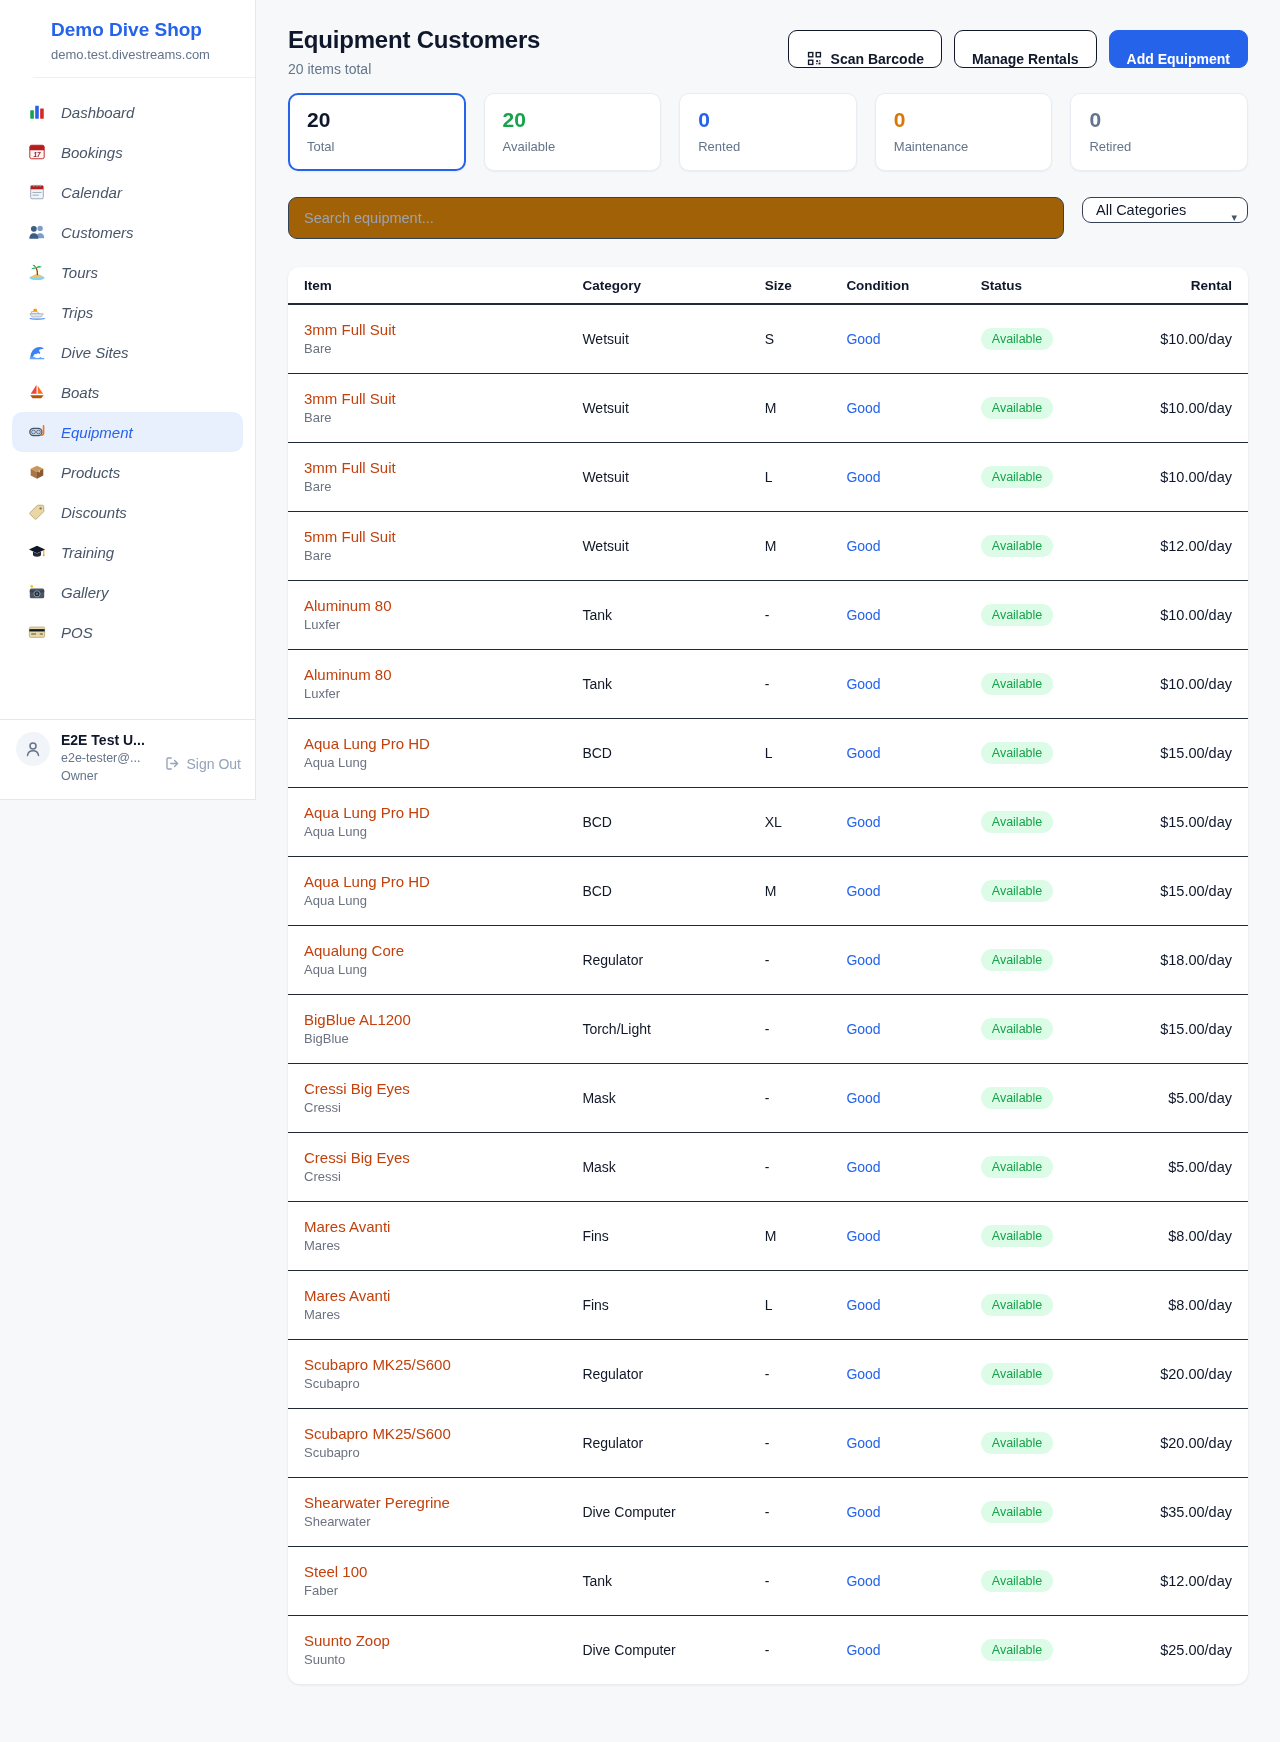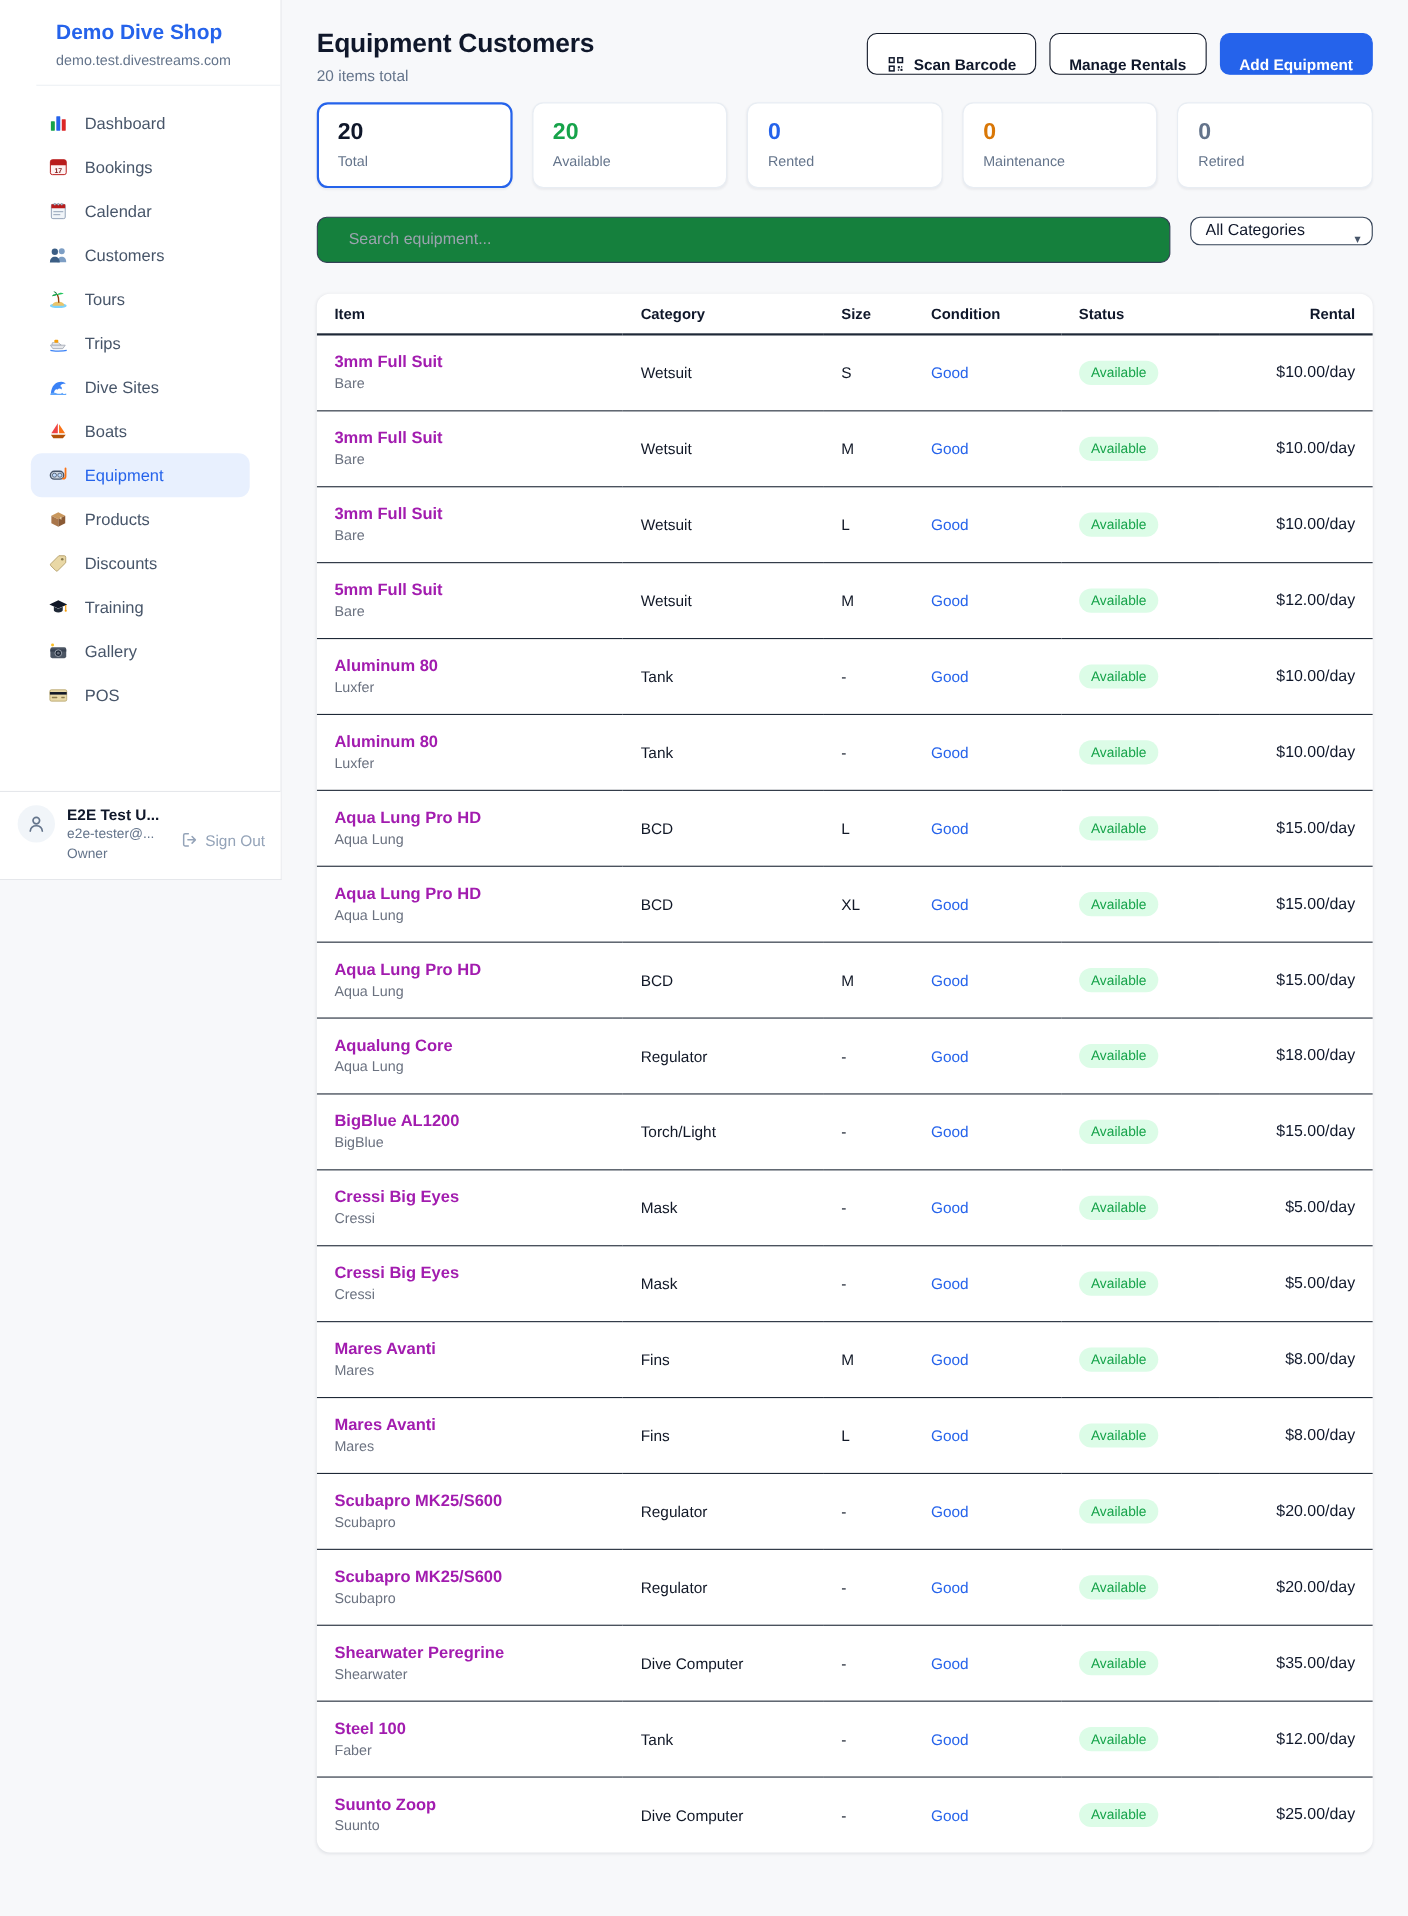--- a/index.html
+++ b/index.html
@@ -11,21 +11,21 @@
     overflow:hidden;
   }
   
   .sidebar {
     position:absolute; left:0; top:0; width:256px; height:800px;
     background:#ffffff; border-right:1px solid #e5e7eb; border-bottom:1px solid #e5e7eb;
   }
   .brand { padding:19px 18px 15px; border-bottom:1px solid #edf0f4;margin-left:33px; }
   .brand-name { font-size:19px; font-weight:700; color:#2563eb; }
   .brand-domain { font-size:13px; color:#64748b; margin-top:6px; }
-  .nav { padding:14px 28px; }
+  .nav { padding:14px 12px;font-style:italic; }
   .nav-item {
     display:flex; align-items:center; gap:15px;
     padding:11px 16px; border-radius:10px;
     font-size:15px; color:#475569; cursor:pointer; white-space:nowrap;
   }
   .nav-item.active { background:#e8f0fe; color:#2563eb; }
   .nav-icon { width:18px; height:18px; flex:none; display:inline-flex; }
   .user-panel {
     position:absolute; left:0; right:0; bottom:0;
     border-top:1px solid #e5e7eb; padding:12px 14px 14px 16px;
@@ -60,21 +60,21 @@
   }
   .stat-card.selected { border:2px solid #2563eb; padding:13px 17px 15px; }
   .stat-value { font-size:21px; font-weight:700; }
   .v-total { color:#0f172a; } .v-available { color:#16a34a; } .v-rented { color:#2563eb; }
   .v-maintenance { color:#d97706; } .v-retired { color:#64748b; }
   .stat-label { font-size:13px; color:#64748b; margin-top:7px; }
   
   .filter-row { display:flex; gap:18px; margin-bottom:28px; }
   .search {
     flex:1; height:42px; border:1.5px solid #334155; border-radius:9px;
-    padding:0 28px; font-size:14.5px; background:#15803d; color:#0f172a; font-family:inherit; outline:none;
+    padding:0 15px; font-size:14.5px; background:#a16207; color:#0f172a; font-family:inherit; outline:none;
   }
   .search::placeholder { color:#9ca3af; }
   .select-wrap { position:relative; width:166px; flex:none; }
   .select-wrap select {
     width:100%; height:26px; border:1.5px solid #334155; border-radius:9px;
     background:#fff; font-size:14.5px; padding:0 26px 0 13px; color:#0f172a;
     appearance:none; -webkit-appearance:none; font-family:inherit; cursor:pointer;
   }
   .caret { position:absolute; right:11px; top:50%; transform:translateY(-52%); font-size:11px; color:#475569; pointer-events:none; }
   
@@ -82,21 +82,21 @@
   table { width:100%; border-collapse:collapse; }
   thead th {
     text-align:left; font-size:13.5px; font-weight:700; color:#0f172a;
     padding:11px 16px 10px; border-bottom:2px solid #1f2937;
   }
   th.col-item { width:29%; } th.col-category { width:19%; } th.col-size { width:8.5%; }
   th.col-condition { width:14%; } th.col-status { width:15%; }
   th.col-rental, td.cell-rental { text-align:right; }
   tbody td { border-bottom:1px solid #1f2937; padding:13px 16px; font-size:14px; color:#111827; vertical-align:middle; height:69px; }
   tbody tr:last-child td { border-bottom:none; }
-  .item-name { color:#a21caf; font-weight:700; font-size:15px; cursor:pointer; }
+  .item-name { color:#c2410c; font-weight:400; font-size:15px; cursor:pointer; }
   .item-brand { color:#6b7280; font-size:13px; margin-top:3px; }
   .cond-link { color:#2563eb; cursor:pointer; }
   .badge {
     display:inline-block; background:#dcfce7; color:#16a34a;
     font-size:12.5px; padding:4px 11px; border-radius:999px;
   }
   .cell-rental { font-size:14.5px; color:#0f172a; }
 </style>
 </head>
 <body>

